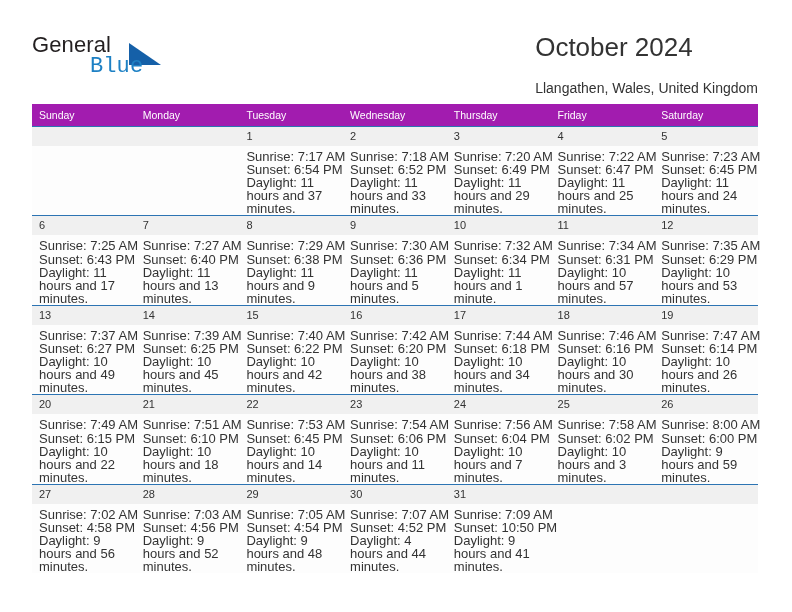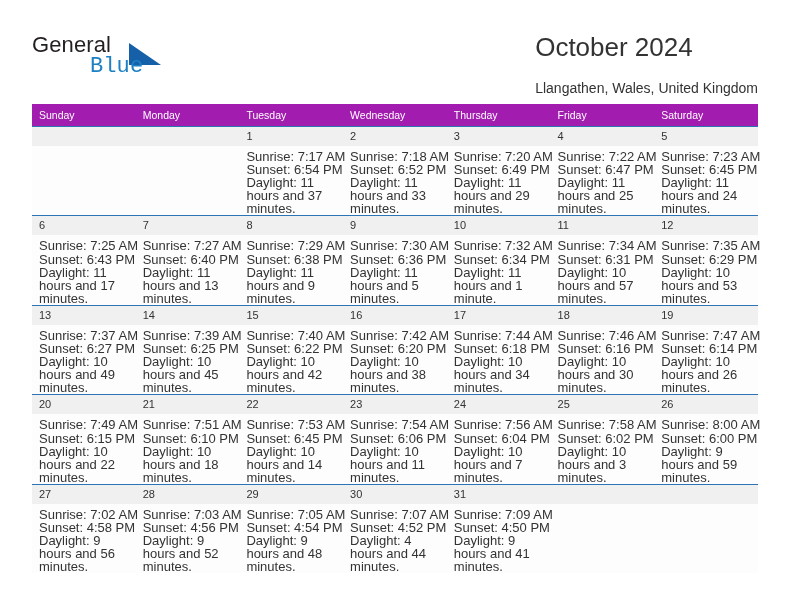--- a/index.html
+++ b/index.html
@@ -366,21 +366,21 @@
             <div class="dayinfo">
               <div>Sunrise: 7:07 AM</div>
               <div>Sunset: 4:52 PM</div>
               <div class="dl">Daylight: 4 hours and 44 minutes.</div>
             </div>
           </td>
           <td>
             <div class="daynum">31</div>
             <div class="dayinfo">
               <div>Sunrise: 7:09 AM</div>
-              <div>Sunset: 4:50 PM</div>
+              <div>Sunset: 10:50 PM</div>
               <div class="dl">Daylight: 9 hours and 41 minutes.</div>
             </div>
           </td>
           <td>
             <div class="daynum empty"></div>
           </td>
           <td>
             <div class="daynum empty"></div>
           </td>
         </tr>

